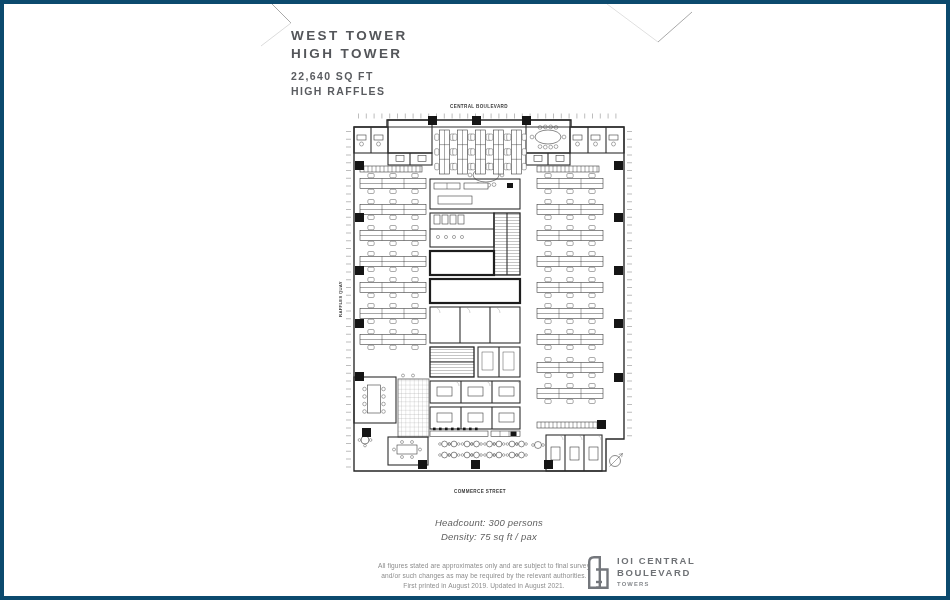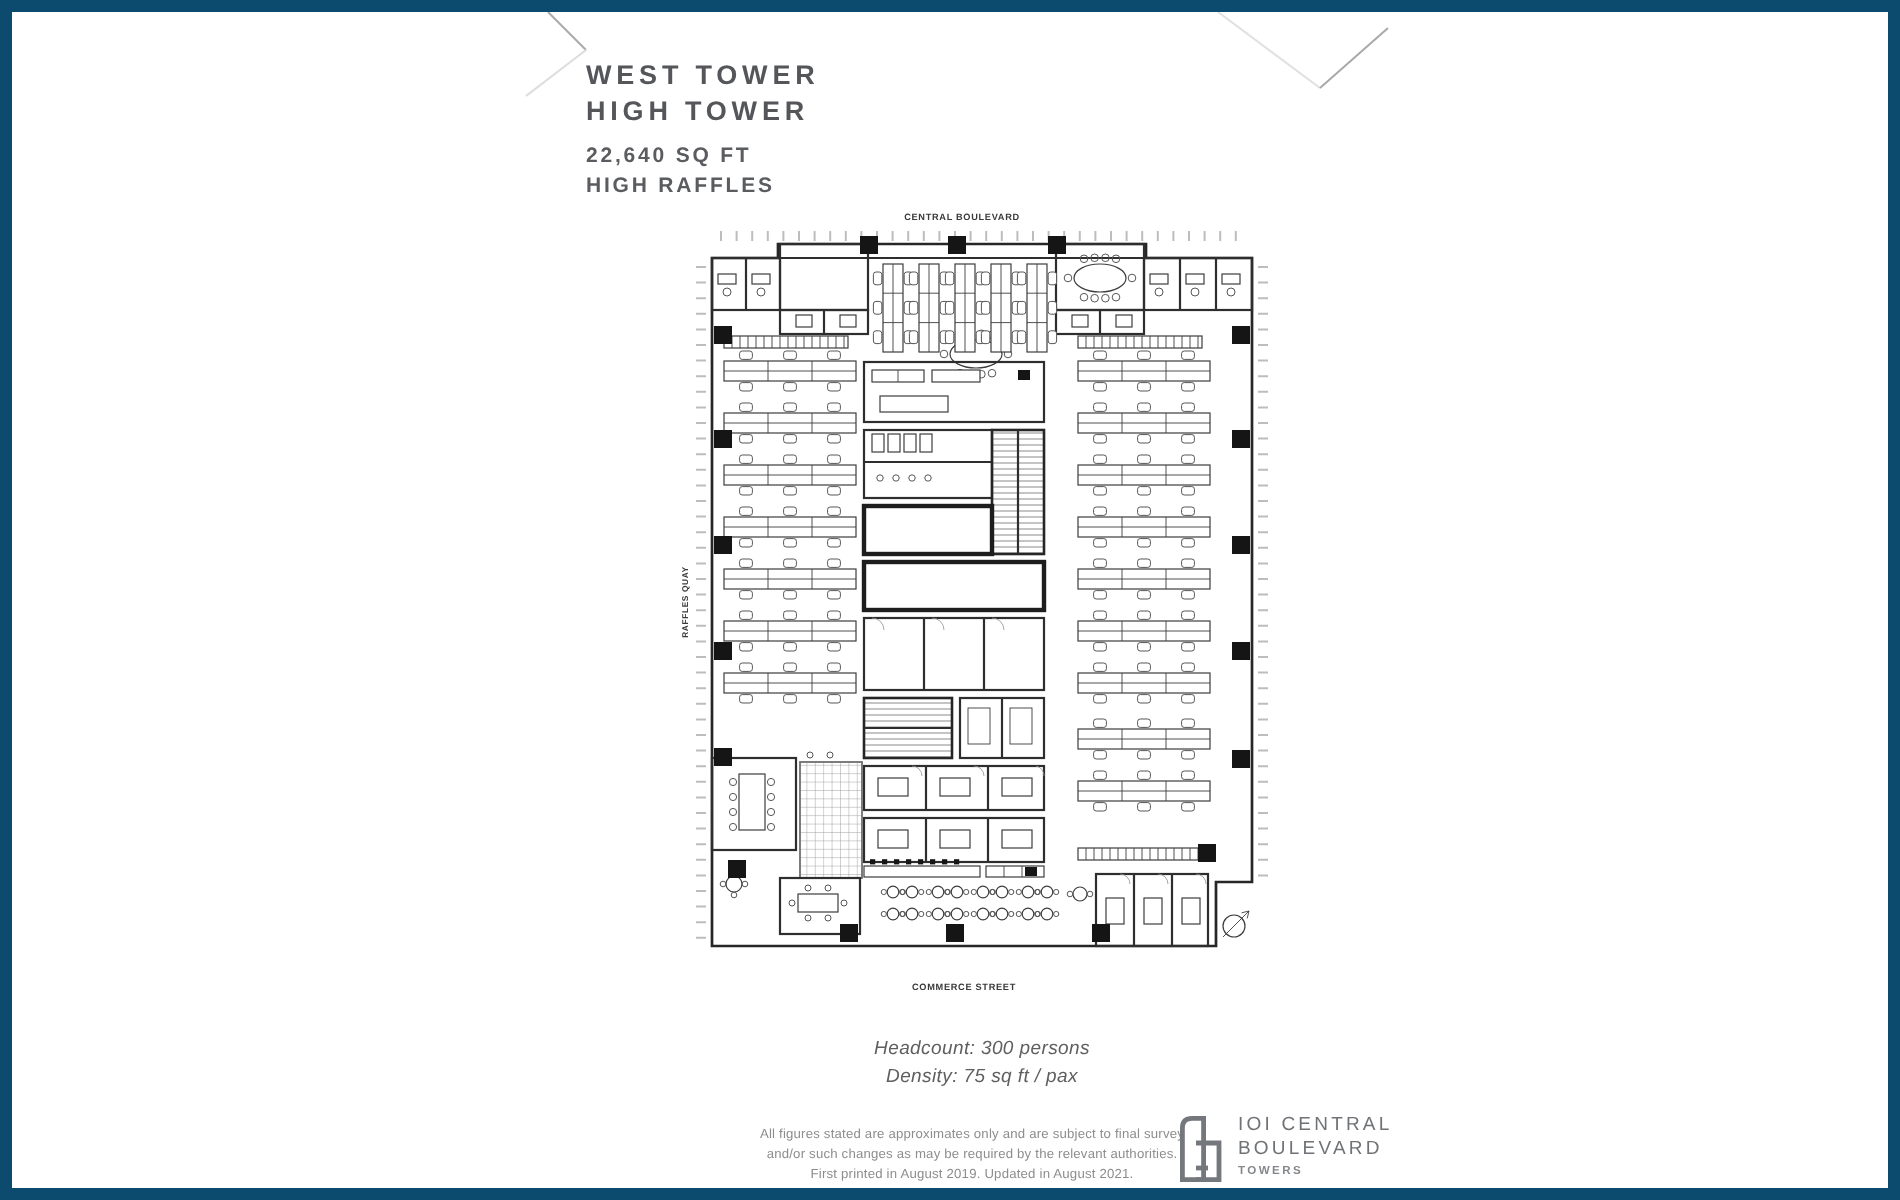--- a/index.html
+++ b/index.html
@@ -1,33 +1,33 @@
 <!DOCTYPE html>
 <html><head>
 <meta charset="utf-8">
 <style>
   html,body{margin:0;padding:0;background:#fff;}
   .page{
     position:relative;width:950px;height:600px;box-sizing:border-box;
-    border:6px solid #0c4a6e;background:#fff;overflow:hidden;
+    border:4px solid #0c4a6e;background:#fff;overflow:hidden;
     font-family:"Liberation Sans",sans-serif;color:#54565a;
   }
   .corner-marks{position:absolute;left:0;top:0;pointer-events:none;}
   .title-block{position:absolute;left:287px;top:23px;}
   .title-line{font-size:13.5px;font-weight:600;letter-spacing:2.4px;line-height:1.3;color:#54565a;}
   .subtitle-block{margin-top:7px;}
   .subtitle-line{font-size:10.5px;font-weight:700;letter-spacing:1.4px;line-height:1.4;color:#5a5c60;}
   .plan-svg{position:absolute;left:330px;top:95px;}
   .stats-block{position:absolute;left:330px;top:512px;width:310px;text-align:center;font-style:italic;}
   .stats-line{font-size:9.5px;line-height:1.5;color:#5f5f5f;letter-spacing:.2px;}
   .disclaimer{position:absolute;left:300px;top:557px;width:360px;text-align:center;}
   .disclaimer-line{font-size:6.6px;line-height:1.55;color:#8d8d8d;letter-spacing:.1px;}
   .logo{position:absolute;left:583px;top:551px;display:flex;align-items:flex-start;gap:7px;color:#6f7control276;}
   .logo-text{display:flex;flex-direction:column;}
-  .logo-name{font-size:9.5px;font-weight:400;letter-spacing:1.6px;line-height:1.25;color:#6f7276;}
+  .logo-name{font-size:9.5px;font-weight:700;letter-spacing:1.6px;line-height:1.25;color:#6f7276;}
   .logo-sub{font-size:5.8px;font-weight:700;letter-spacing:1.2px;margin-top:2px;color:#85888c;}
   
   .w{fill:none;stroke:#2e2e2e;stroke-width:1.1}
   .wo{fill:none;stroke:#262626;stroke-width:1.35}
   .w2{fill:#fff;stroke:#1d1d1d;stroke-width:2.2}
   .f{fill:#fff;stroke:#3d3d3d;stroke-width:.6}
   .t{fill:none;stroke:#3d3d3d;stroke-width:.45}
   .c{fill:#fff;stroke:#565656;stroke-width:.5}
   .cd{fill:none;stroke:#565656;stroke-width:.5}
   .dr{fill:none;stroke:#8f8f8f;stroke-width:.4}

